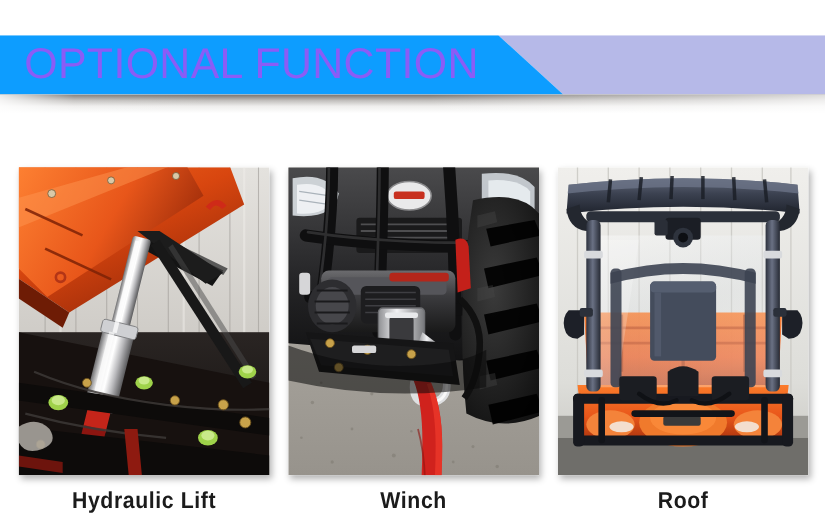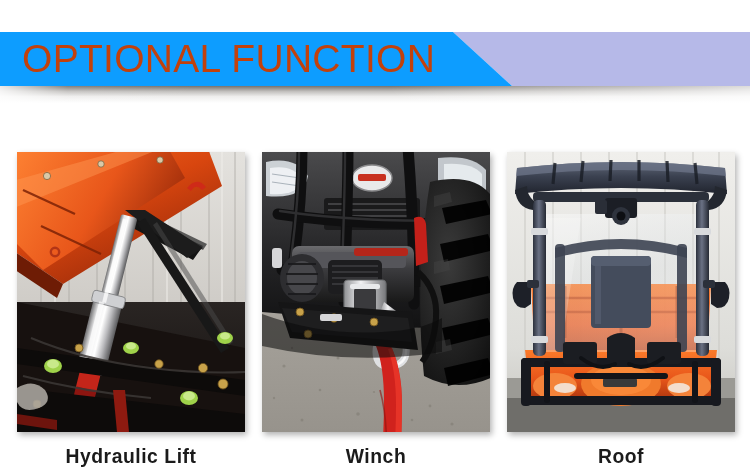--- a/index.html
+++ b/index.html
@@ -131,21 +131,21 @@
 
 <div id="banner-wrap">
 
   <svg id="banner-shapes" viewBox="0 0 750 54" preserveAspectRatio="none">
 
     <polygon id="banner-lavender" points="453,0 750,0 750,54 512,54" fill="#b6b9e8"></polygon>
 
     <polygon id="banner-blue" points="0,0 453,0 512,54 0,54" fill="#0d9dff"></polygon>
   </svg>
 
-  <div id="banner-title" style="color: #c2410c;">OPTIONAL FUNCTION</div>
+  <div id="banner-title" style="color: #8b5cf6;">OPTIONAL FUNCTION</div>
 </div>
 
 <div id="banner-shadow"></div>
 
 <div id="cards">
 
   <div class="card c1">
     <div class="photo" aria-label="Underside of an orange dump-bed utility vehicle with a chrome hydraulic cylinder raising the tilted bed above a black steel frame, corrugated metal wall in background">
       <svg viewBox="0 0 228 280" preserveAspectRatio="none" width="228" height="280">
         <defs>

